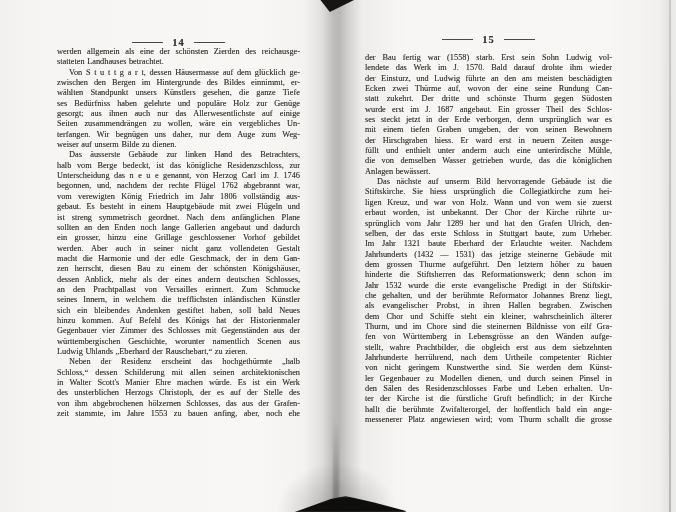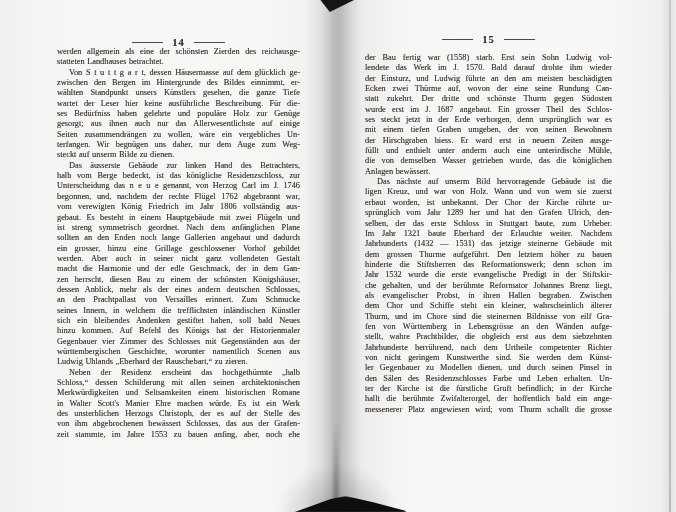--- a/index.html
+++ b/index.html
@@ -64,26 +64,25 @@
       <span class="rule"></span>
       <span class="num">14</span>
       <span class="rule"></span>
     </div>
     <div class="textcol" style="left:57px; top:47px; width:243px;">
         <div class="line">werden allgemein als eine der schönsten Zierden des reichausge-</div>
         <div class="line parend">statteten Landhauses betrachtet.</div>
         <div class="line indent">Von S t u t t g a r t, dessen Häusermasse auf dem glücklich ge-</div>
         <div class="line">zwischen den Bergen im Hintergrunde des Bildes einnimmt, er-</div>
         <div class="line">wählten Standpunkt unsers Künstlers gesehen, die ganze Tiefe</div>
-        <div class="line">wartet der Leser hier keine ausführliche Beschreibung. Für die-</div>
         <div class="line">ses Bedürfniss haben gelehrte und populäre Holz zur Genüge</div>
         <div class="line">gesorgt; aus ihnen auch nur das Allerwesentlichste auf einige</div>
         <div class="line">Seiten zusammendrängen zu wollen, wäre ein vergebliches Un-</div>
         <div class="line">terfangen. Wir begnügen uns daher, nur dem Auge zum Weg-</div>
-        <div class="line parend">steckt auf unserm Bilde zu dienen.</div>
+        <div class="line parend">weiser auf unserm Bilde zu dienen.</div>
         <div class="line indent">Das äusserste Gebäude zur linken Hand des Betrachters,</div>
         <div class="line">halb vom Berge bedeckt, ist das königliche Residenzschloss, zur</div>
         <div class="line">Unterscheidung das n e u e genannt, von Herzog Carl im J. 1746</div>
         <div class="line">begonnen, und, nachdem der rechte Flügel 1762 abgebrannt war,</div>
         <div class="line">vom verewigten König Friedrich im Jahr 1806 vollständig aus-</div>
         <div class="line">gebaut. Es besteht in einem Hauptgebäude mit zwei Flügeln und</div>
         <div class="line">ist streng symmetrisch geordnet. Nach dem anfänglichen Plane</div>
         <div class="line">sollten an den Enden noch lange Gallerien angebaut und dadurch</div>
         <div class="line">ein grosser, hinzu eine Grillage geschlossener Vorhof gebildet</div>
         <div class="line">werden. Aber auch in seiner nicht ganz vollendeten Gestalt</div>
@@ -92,24 +91,23 @@
         <div class="line">dessen Anblick, mehr als der eines andern deutschen Schlosses,</div>
         <div class="line">an den Prachtpallast von Versailles erinnert. Zum Schmucke</div>
         <div class="line">seines Innern, in welchem die trefflichsten inländischen Künstler</div>
         <div class="line">sich ein bleibendes Andenken gestiftet haben, soll bald Neues</div>
         <div class="line">hinzu kommen. Auf Befehl des Königs hat der Historienmaler</div>
         <div class="line">Gegenbauer vier Zimmer des Schlosses mit Gegenständen aus der</div>
         <div class="line">württembergischen Geschichte, worunter namentlich Scenen aus</div>
         <div class="line parend">Ludwig Uhlands „Eberhard der Rauschebart,“ zu zieren.</div>
         <div class="line indent">Neben der Residenz erscheint das hochgethürmte „halb</div>
         <div class="line">Schloss,“ dessen Schilderung mit allen seinen architektonischen</div>
-        <div class="line">Merkwürdigkeiten und Seltsamkeiten einem historischen Romane</div>
         <div class="line">in Walter Scott's Manier Ehre machen würde. Es ist ein Werk</div>
         <div class="line">des unsterblichen Herzogs Christoph, der es auf der Stelle des</div>
-        <div class="line">von ihm abgebrochenen bewässert Schlosses, das aus der Grafen-</div>
+        <div class="line">von ihm abgebrochenen hölzernen Schlosses, das aus der Grafen-</div>
         <div class="line">zeit stammte, im Jahre 1553 zu bauen anfing, aber, noch ehe</div>
       </div>
   </div>
 
   <div class="page" style="left:352px; width:324px;">
     <div class="header" style="left:13px; top:34px; width:247px; position:absolute;">
       <span class="rule"></span>
       <span class="num">15</span>
       <span class="rule"></span>
     </div>
@@ -120,20 +118,21 @@
         <div class="line">Ecken zwei Thürme auf, wovon der eine seine Rundung Can-</div>
         <div class="line">statt zukehrt. Der dritte und schönste Thurm gegen Südosten</div>
         <div class="line">wurde erst im J. 1687 angebaut. Ein grosser Theil des Schlos-</div>
         <div class="line">ses steckt jetzt in der Erde verborgen, denn ursprünglich war es</div>
         <div class="line">mit einem tiefen Graben umgeben, der von seinen Bewohnern</div>
         <div class="line">der Hirschgraben hiess. Er ward erst in neuern Zeiten ausge-</div>
         <div class="line">füllt und enthielt unter anderm auch eine unterirdische Mühle,</div>
         <div class="line">die von demselben Wasser getrieben wurde, das die königlichen</div>
         <div class="line parend">Anlagen bewässert.</div>
         <div class="line indent">Das nächste auf unserm Bild hervorragende Gebäude ist die</div>
+        <div class="line">Stiftskirche. Sie hiess ursprünglich die Collegiatkirche zum hei-</div>
         <div class="line">ligen Kreuz, und war von Holz. Wann und von wem sie zuerst</div>
         <div class="line">erbaut worden, ist unbekannt. Der Chor der Kirche rührte ur-</div>
         <div class="line">sprünglich vom Jahr 1289 her und hat den Grafen Ulrich, den-</div>
         <div class="line">selben, der das erste Schloss in Stuttgart baute, zum Urheber.</div>
         <div class="line">Im Jahr 1321 baute Eberhard der Erlauchte weiter. Nachdem</div>
         <div class="line">Jahrhunderts (1432 — 1531) das jetzige steinerne Gebäude mit</div>
         <div class="line">dem grossen Thurme aufgeführt. Den letztern höher zu bauen</div>
         <div class="line">hinderte die Stiftsherren das Reformationswerk; denn schon im</div>
         <div class="line">Jahr 1532 wurde die erste evangelische Predigt in der Stiftskir-</div>
         <div class="line">che gehalten, und der berühmte Reformator Johannes Brenz liegt,</div>

